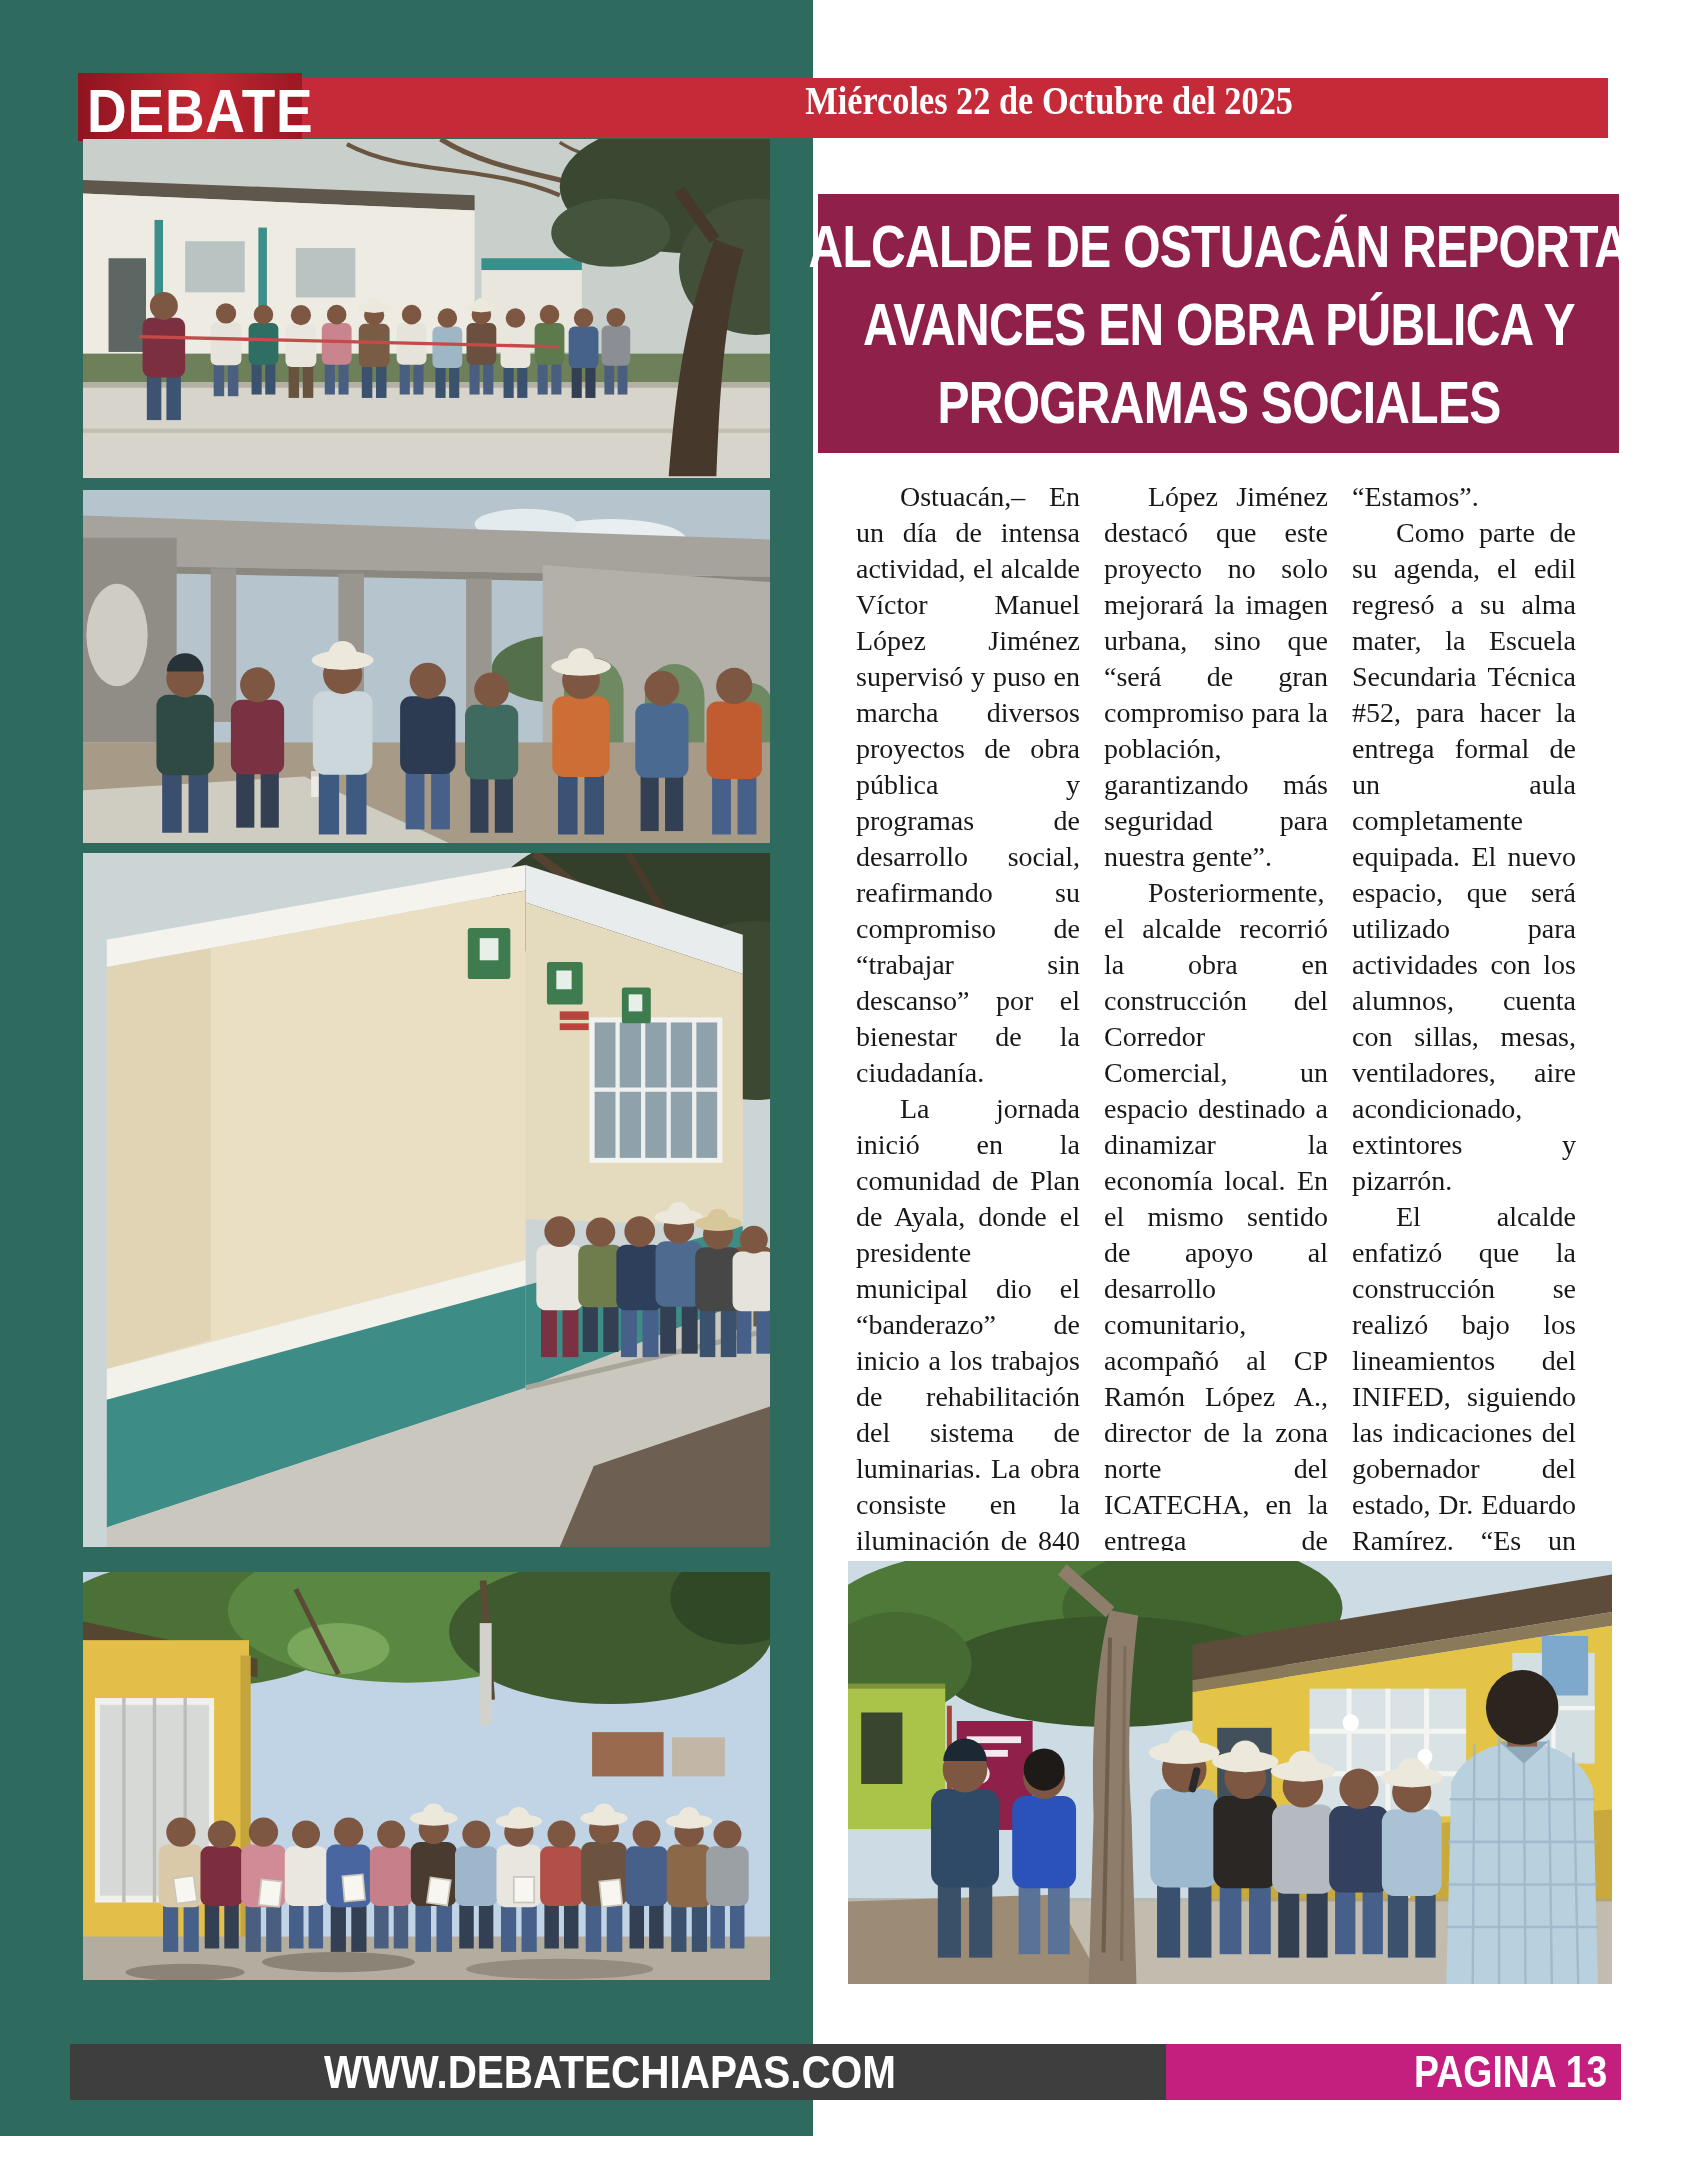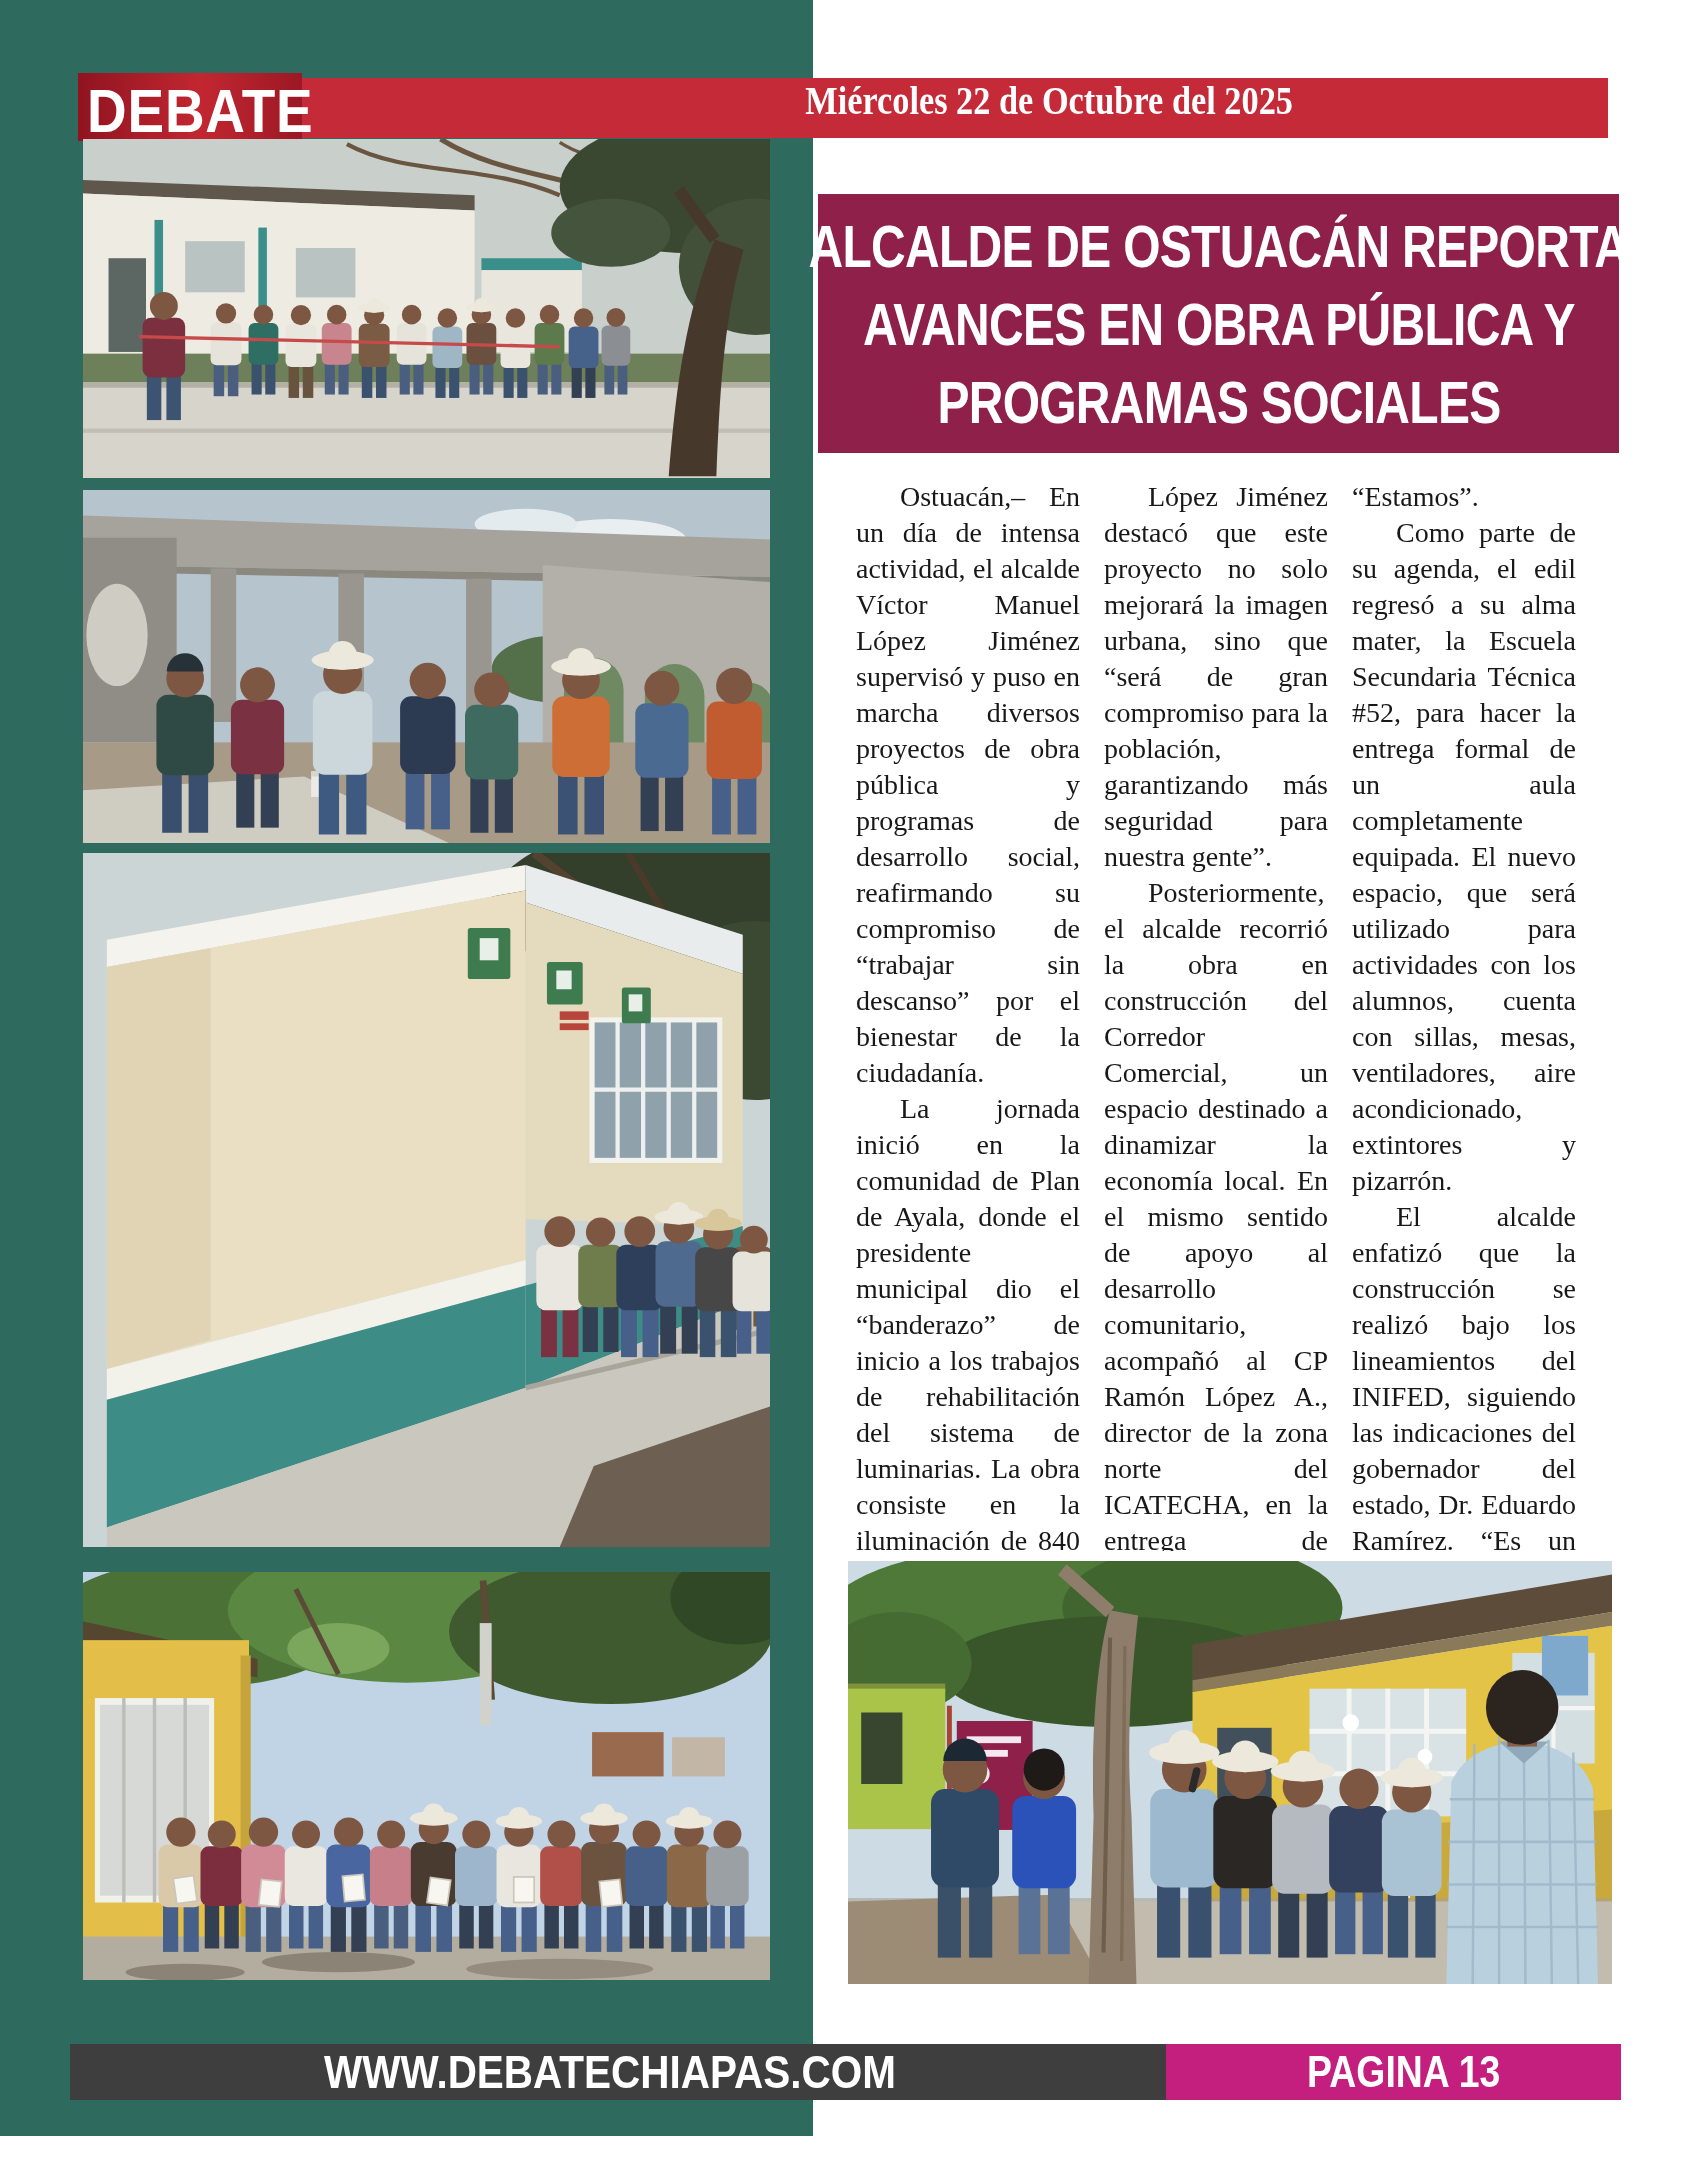--- a/index.html
+++ b/index.html
@@ -47,21 +47,21 @@
   #photo-4{left:83px;top:1572px;width:687px;height:408px;}
   #photo-5{left:848px;top:1561px;width:764px;height:423px;}
   .photo svg{display:block;width:100%;height:100%;}
 
   
   #footer-dark{left:70px;top:2044px;width:1096px;height:56px;background:var(--footer-gray);
     display:flex;align-items:center;justify-content:center;}
   #footer-site{color:#fff;font-family:"Liberation Sans",sans-serif;font-weight:bold;font-size:46px;
     letter-spacing:0;transform:scaleX(0.88);transform-origin:left center;margin-left:61px;white-space:nowrap;}
   #footer-pink{left:1166px;top:2044px;width:455px;height:56px;background:var(--footer-pink);
-    display:flex;align-items:center;justify-content:center;}
+    display:flex;align-items:center;justify-content:flex-end;}
   #footer-page{color:#fff;font-family:"Liberation Sans",sans-serif;font-weight:bold;font-size:44px;
     transform:scaleX(0.85);transform-origin:right center;margin-right:13.6px;white-space:nowrap;}
 </style>
 </head>
 <body>
 
 <div class="abs" id="green-col"></div>
 
 <div class="abs" id="red-bar"></div>
 <div class="abs" id="logo-box">

